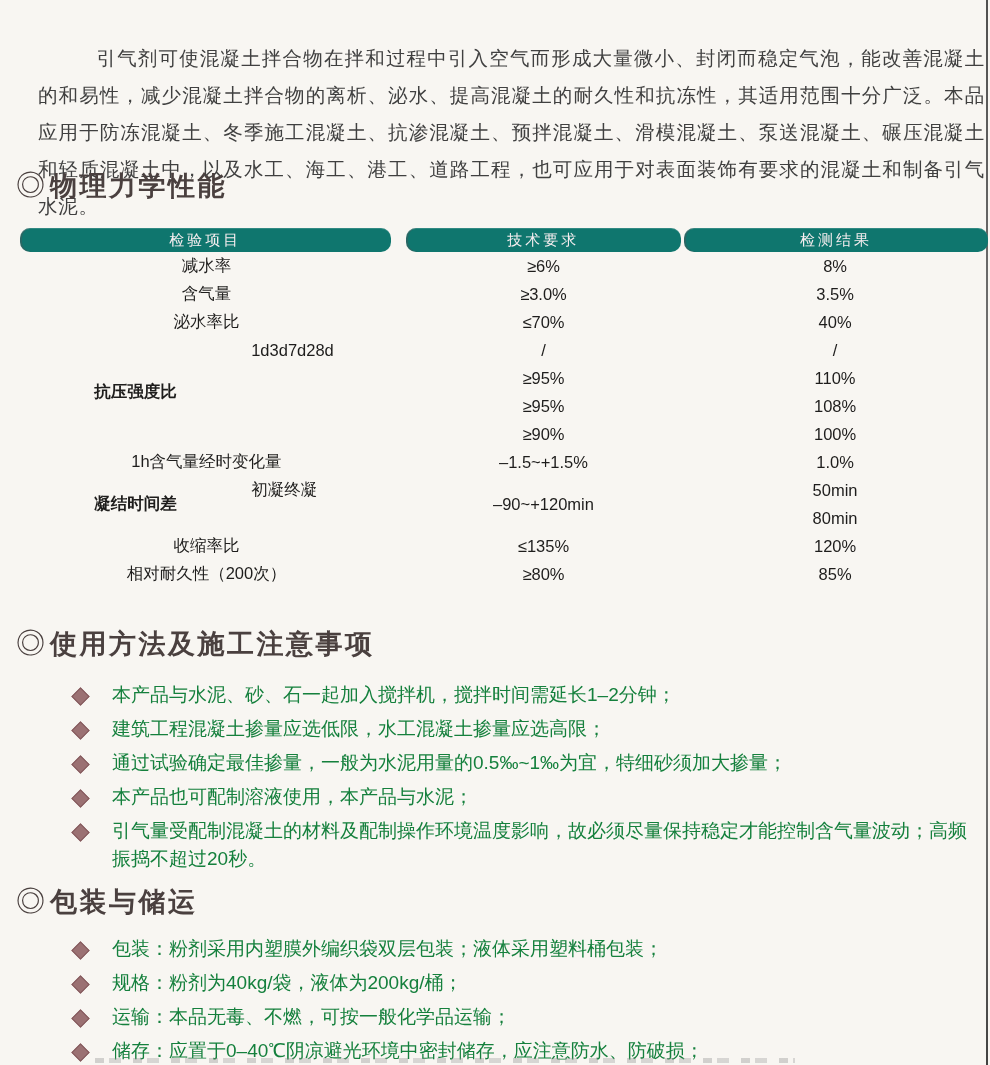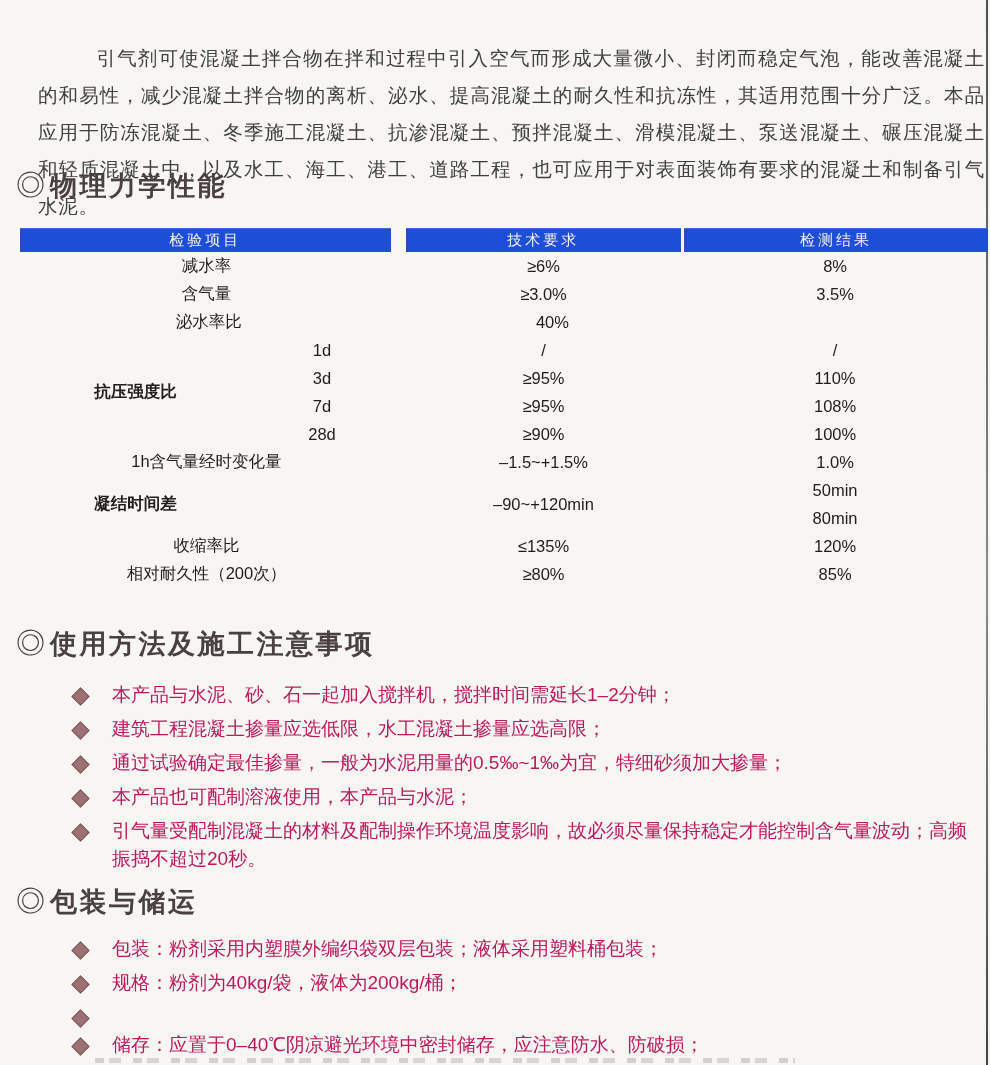--- a/index.html
+++ b/index.html
@@ -22,35 +22,35 @@
   .heading{position:absolute;left:16px;display:flex;align-items:center;
     font-size:27px;font-weight:700;color:#4a403f;letter-spacing:2.5px;}
   .heading .marker{font-size:29px;font-weight:400;margin-right:5px;letter-spacing:0;}
   .h-physical{top:166px;}
   .h-usage{top:624px;}
   .h-packaging{top:882px;}
 
   
   .ptable{position:absolute;top:228px;left:20px;width:968px;font-size:16.5px;color:#1e1d1c;}
   .thead{display:flex;gap:3px;height:24px;}
-  .thead .hcell{background:#1d4ed8;color:#f7eef0;display:flex;align-items:center;justify-content:center;
-    font-size:15px;letter-spacing:3px;box-shadow:inset 0 1px 0 rgba(255,255,255,.15), inset 2px 0 0 rgba(120,60,70,.25);}
+  .thead .hcell{background:#0f766e;color:#f7eef0;display:flex;align-items:center;justify-content:center;
+    font-size:15px;letter-spacing:3px;box-shadow:inset 0 1px 0 rgba(255,255,255,.15), inset 2px 0 0 rgba(120,60,70,.25);border-radius:10px;}
   .c1{width:39%;} .c2{width:29%;margin-left:12px;} .c3{width:32%;}
   .tbody{background:transparent;}
   .trow{display:flex;}
   .cell{display:flex;align-items:center;justify-content:center;}
   .trow.simple{height:28px;}
   .cell.stack{flex-direction:column;align-items:stretch;justify-content:flex-start;}
   .subline{height:28px;display:flex;align-items:center;justify-content:center;}
   .c1.split{display:flex;flex-direction:row;align-items:stretch;justify-content:flex-start;}
   .group-label{flex:0 0 62%;display:flex;align-items:center;justify-content:center;font-weight:bold;}
-  .group-subs{flex:1;display:flex;flex-direction:column;}
-
-  
-  .blist{position:absolute;left:58px;width:912px;font-size:19px;color:#be185d;}
+  .group-subs{flex:1;display:flex;flex-direction:row;}
+
+  
+  .blist{position:absolute;left:58px;width:912px;font-size:19px;color:#15803d;}
   .usage-pos{top:678px;}
   .packaging-pos{top:932px;}
   .bullet-item{display:flex;align-items:flex-start;padding:3px 0;line-height:28px;font-weight:500;}
   .diamond{flex:0 0 auto;width:11px;height:11px;background:#9b7173;border:1px solid #84595c;
     transform:rotate(45deg);margin:9px 25px 0 16px;}
 
   
   .cropped-line{position:absolute;top:1058px;left:95px;width:700px;height:5px;opacity:.35;
     background:repeating-linear-gradient(90deg,#8a8a8a 0 9px,transparent 9px 14px,#9a9a9a 14px 26px,transparent 26px 38px);}
 </style>
@@ -78,20 +78,21 @@
         <div class="cell c2">≥6%</div>
         <div class="cell c3">8%</div>
       </div>
       <div class="trow simple">
         <div class="cell c1">含气量</div>
         <div class="cell c2">≥3.0%</div>
         <div class="cell c3">3.5%</div>
       </div>
       <div class="trow simple">
         <div class="cell c1">泌水率比</div>
+        <div class="cell c2">≤70%</div>
         <div class="cell c3">40%</div>
       </div>
       <div class="trow group">
         <div class="cell c1 split">
           <div class="group-label">抗压强度比</div>
           <div class="group-subs">
             <div class="subline">1d</div>
             <div class="subline">3d</div>
             <div class="subline">7d</div>
             <div class="subline">28d</div>
@@ -111,20 +112,24 @@
         </div>
       </div>
       <div class="trow simple">
         <div class="cell c1">1h含气量经时变化量</div>
         <div class="cell c2">–1.5~+1.5%</div>
         <div class="cell c3">1.0%</div>
       </div>
       <div class="trow group">
         <div class="cell c1 split">
           <div class="group-label">凝结时间差</div>
+          <div class="group-subs">
+            <div class="subline">初凝</div>
+            <div class="subline">终凝</div>
+          </div>
         </div>
         <div class="cell c2">–90~+120min</div>
         <div class="cell c3 stack">
           <div class="subline">50min</div>
           <div class="subline">80min</div>
         </div>
       </div>
       <div class="trow simple">
         <div class="cell c1">收缩率比</div>
         <div class="cell c2">≤135%</div>
@@ -175,20 +180,21 @@
     <div class="bullet-item">
       <div class="diamond"></div>
       <div class="bullet-text">包装：粉剂采用内塑膜外编织袋双层包装；液体采用塑料桶包装；</div>
     </div>
     <div class="bullet-item">
       <div class="diamond"></div>
       <div class="bullet-text">规格：粉剂为40kg/袋，液体为200kg/桶；</div>
     </div>
     <div class="bullet-item">
       <div class="diamond"></div>
+      <div class="bullet-text">运输：本品无毒、不燃，可按一般化学品运输；</div>
     </div>
     <div class="bullet-item">
       <div class="diamond"></div>
       <div class="bullet-text">储存：应置于0–40℃阴凉避光环境中密封储存，应注意防水、防破损；</div>
     </div>
   </div>
 
 <div class="cropped-line"></div>
 
 </body></html>

